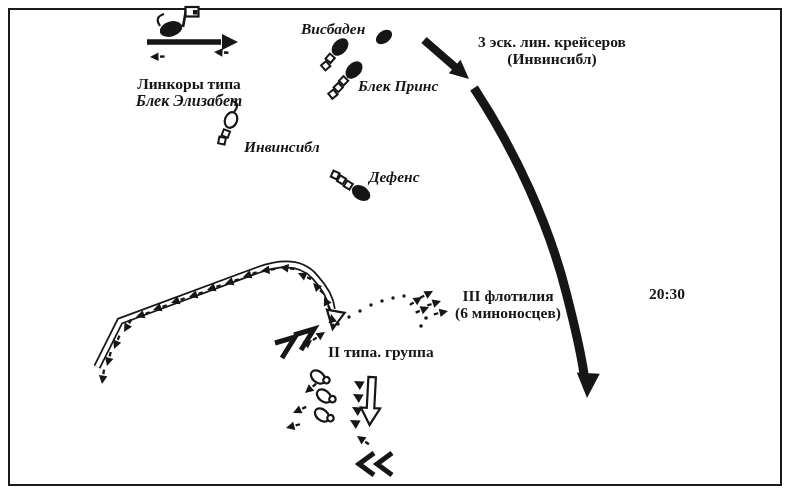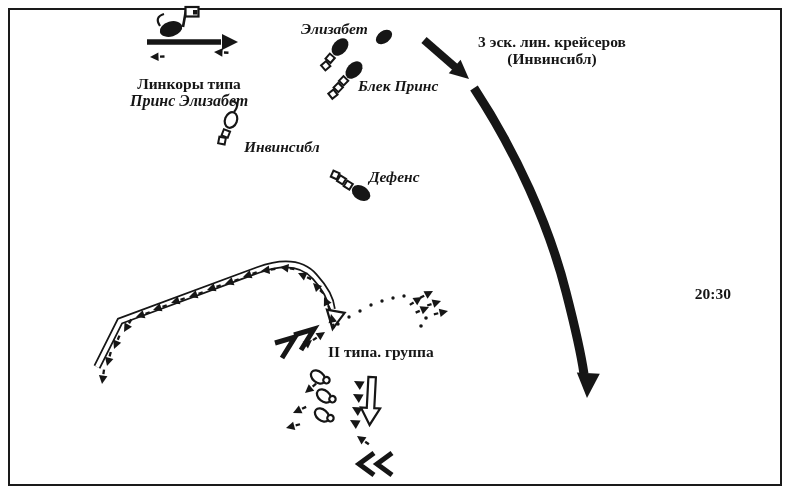--- a/index.html
+++ b/index.html
@@ -187,37 +187,41 @@
     </g>
 
     <g stroke="#161616" stroke-width="5" fill="none" stroke-linejoin="miter">
       <polyline points="374,453 359,464 374,475"></polyline>
       <polyline points="392,453 377,464 392,475"></polyline>
     </g>
   </svg>
 
   <div class="lbl ctr" style="left:130px; top:58px; width:118px;margin-top:17px;">
     <div>Линкоры типа</div>
-    <div class="it" style="font-size:16px;">Принс Элизабет</div>
-  </div>
-
-  <div class="lbl it" style="left:301px; top:20px;">Элизабет</div>
+    <div class="it" style="font-size:16px;">Блек Элизабет</div>
+  </div>
+
+  <div class="lbl it" style="left:301px; top:20px;">Висбаден</div>
 
   <div class="lbl it" style="left:358px; top:77px;">Блек Принс</div>
 
   <div class="lbl it" style="left:244px; top:138px;">Инвинсибл</div>
 
   <div class="lbl it" style="left:369px; top:168px;">Дефенс</div>
 
   <div class="lbl ctr" style="left:453px; top:33px; width:198px;">
     <div>3 эск. лин. крейсеров</div>
     <div>(Инвинсибл)</div>
   </div>
 
+  <div class="lbl ctr" style="left:443px; top:287px; width:130px;">
+    <div>III флотилия</div>
+    <div>(6 миноносцев)</div>
+  </div>
 
   <div class="lbl" style="left:328px; top:343px;">II типа. группа</div>
 
 
-  <div class="lbl ctr" style="left:603px; top:285px; width:128px;text-align:right;">
+  <div class="lbl ctr" style="left:603px; top:285px; width:128px;">
     <div>20:30</div>
   </div>
 
 </div>
 
 </body></html>

